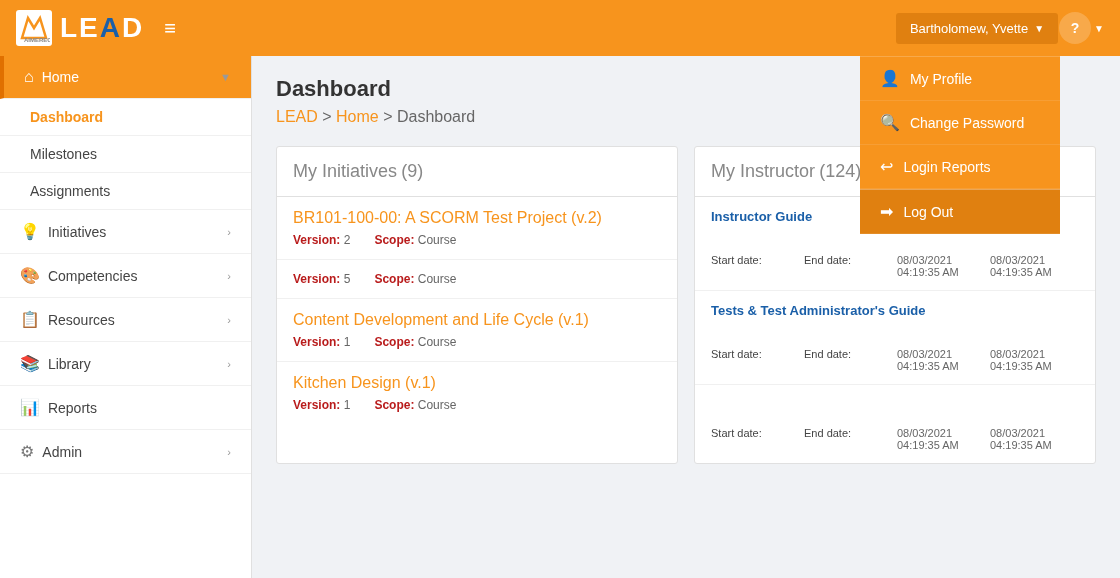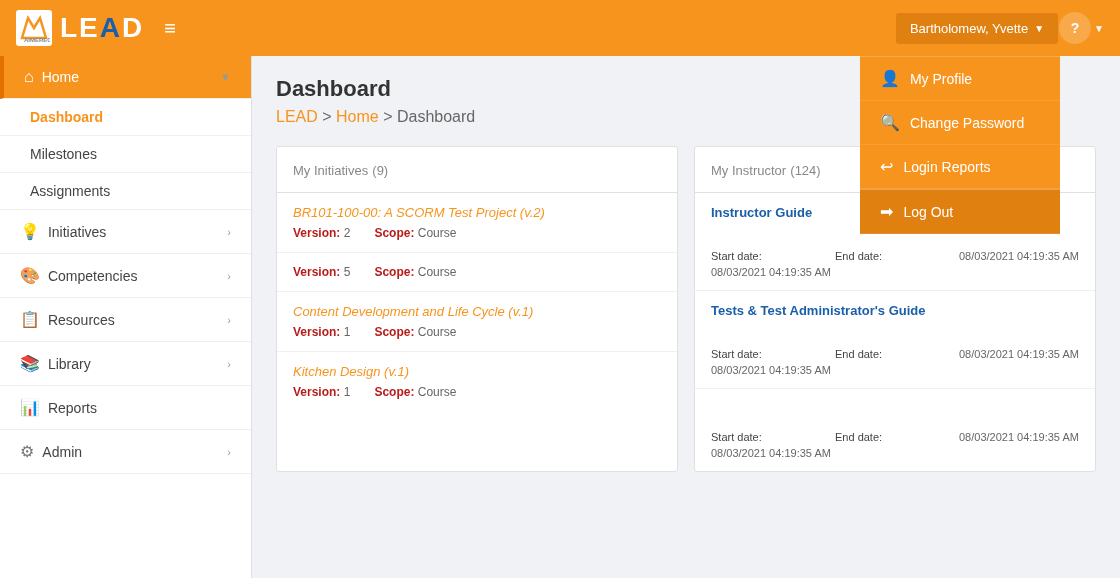--- a/index.html
+++ b/index.html
@@ -188,33 +188,32 @@
       border: 1px solid #e0e0e0;
       border-radius: 3px;
     }
     .card-header {
       padding: 14px 16px;
       border-bottom: 1px solid #e0e0e0;
       font-size: 15px;
       font-weight: bold;
       color: #444;
     }
-    .card-header span { color: #888; font-weight: normal; font-size: 13px; }
+    .card-header span { color: #888; font-weight: normal; font-size: 18px; }
 
     .initiative-item {
       padding: 12px 16px;
       border-bottom: 1px solid #f0f0f0;
     }
     .initiative-item:last-child { border-bottom: none; }
     .initiative-title {
       color: #f7941d;
-      font-size: 13px;
+      font-size: 16px;
       cursor: pointer;
       margin-bottom: 6px;
-      font-style: italic;
     }
     .initiative-meta {
       display: flex;
       gap: 24px;
       font-size: 12px;
       color: #666;
     }
     .initiative-meta strong { color: #b91c1c; }
 
     .milestone-item {
@@ -224,21 +223,21 @@
     .milestone-item:last-child { border-bottom: none; }
     .milestone-title {
       color: #1a5fa8;
       font-size: 13px;
       cursor: pointer;
       font-weight: bold;
       margin-bottom: 6px;
     }
     .milestone-dates {
       display: grid;
-      grid-template-columns: 1fr 1fr 1fr;
+      grid-template-columns: 1fr 1fr 1fr 1fr;
       gap: 4px;
       font-size: 11px;
       color: #666;
       margin-top: 30px;
     }
     .milestone-dates .label { color: #444; font-size: 11px; }
     .milestone-dates .value { color: #666; }
   </style>
 </head>
 <body>

